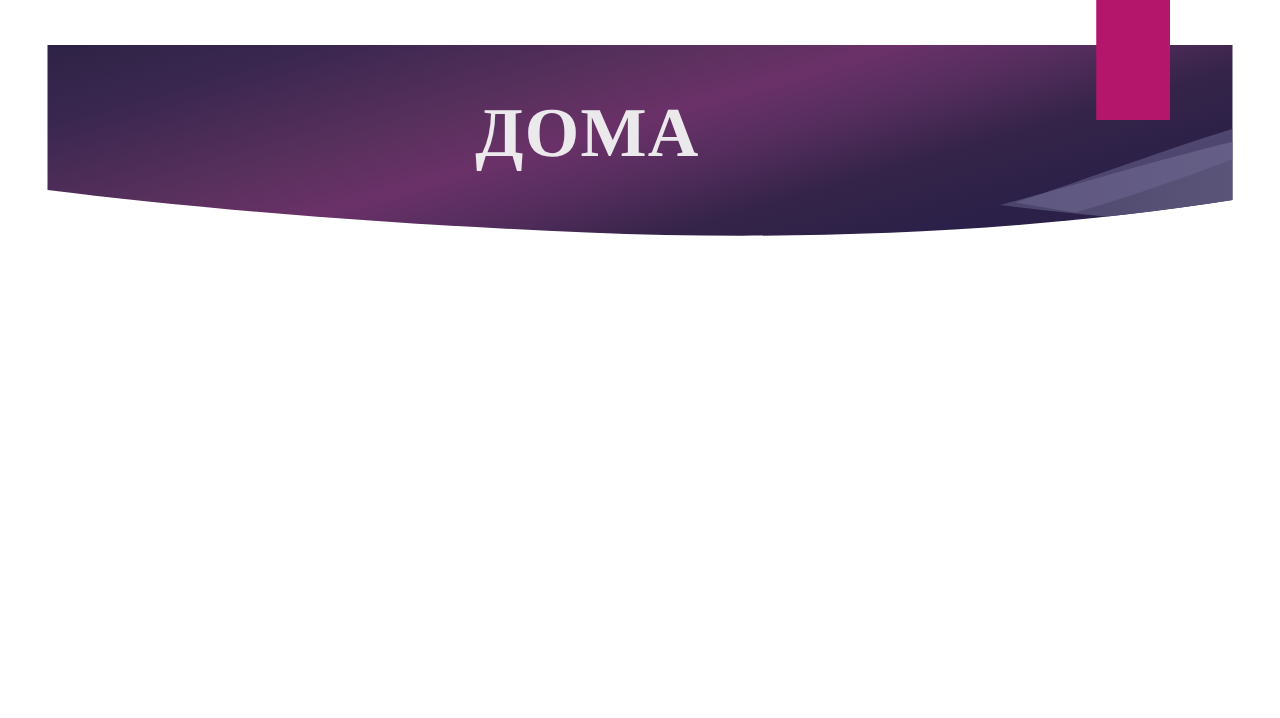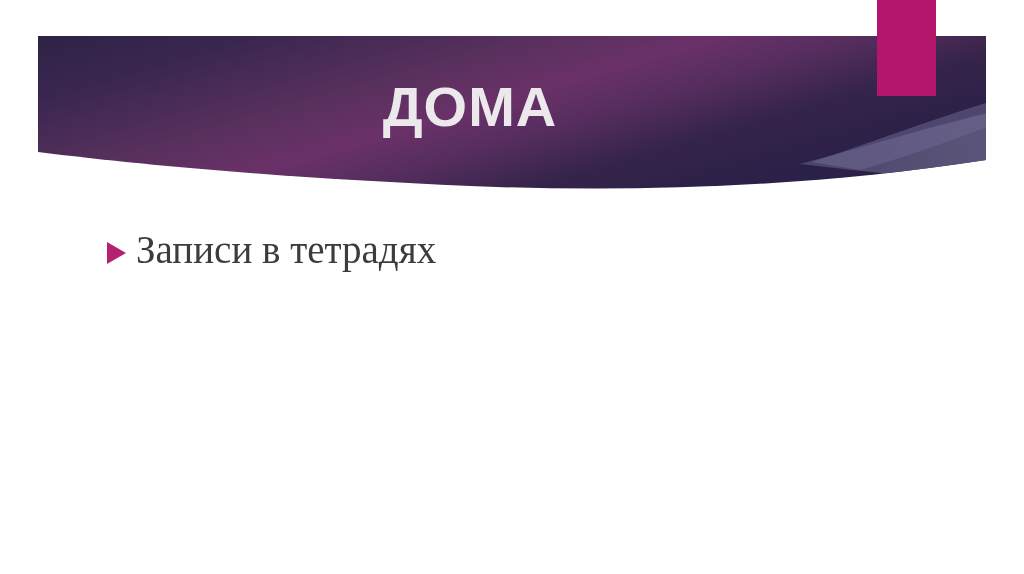--- a/index.html
+++ b/index.html
@@ -42,21 +42,21 @@
   }
 
   
   #slide-title {
     position: absolute;
     left: 0;
     top: 78px;
     width: 940px;
     text-align: center;
     color: #ebe9ec;
-    font-family: Liberation Sans, sans-serif;
+    font-family: Liberation Serif, serif;
     font-weight: bold;
     font-size: 56px;
     line-height: 58px;
     letter-spacing: 1px;
     white-space: nowrap;
   }
 
   
   #body-list {
     position: absolute;
@@ -137,19 +137,15 @@
                  C930,150 990,126 1040,106 L1040,90 Z" fill="#6d6690" opacity="0.55"></path>
       </g>
     </svg>
 
     <div id="accent-tab"></div>
 
     <div id="slide-title">ДОМА</div>
   </div>
 
   <ul id="body-list">
-    <li class="bullet-item">
-      <span class="bullet-marker"></span>
-      <span class="bullet-text">Записи в тетрадях</span>
-    </li>
   </ul>
 
 </div>
 
 </body></html>

